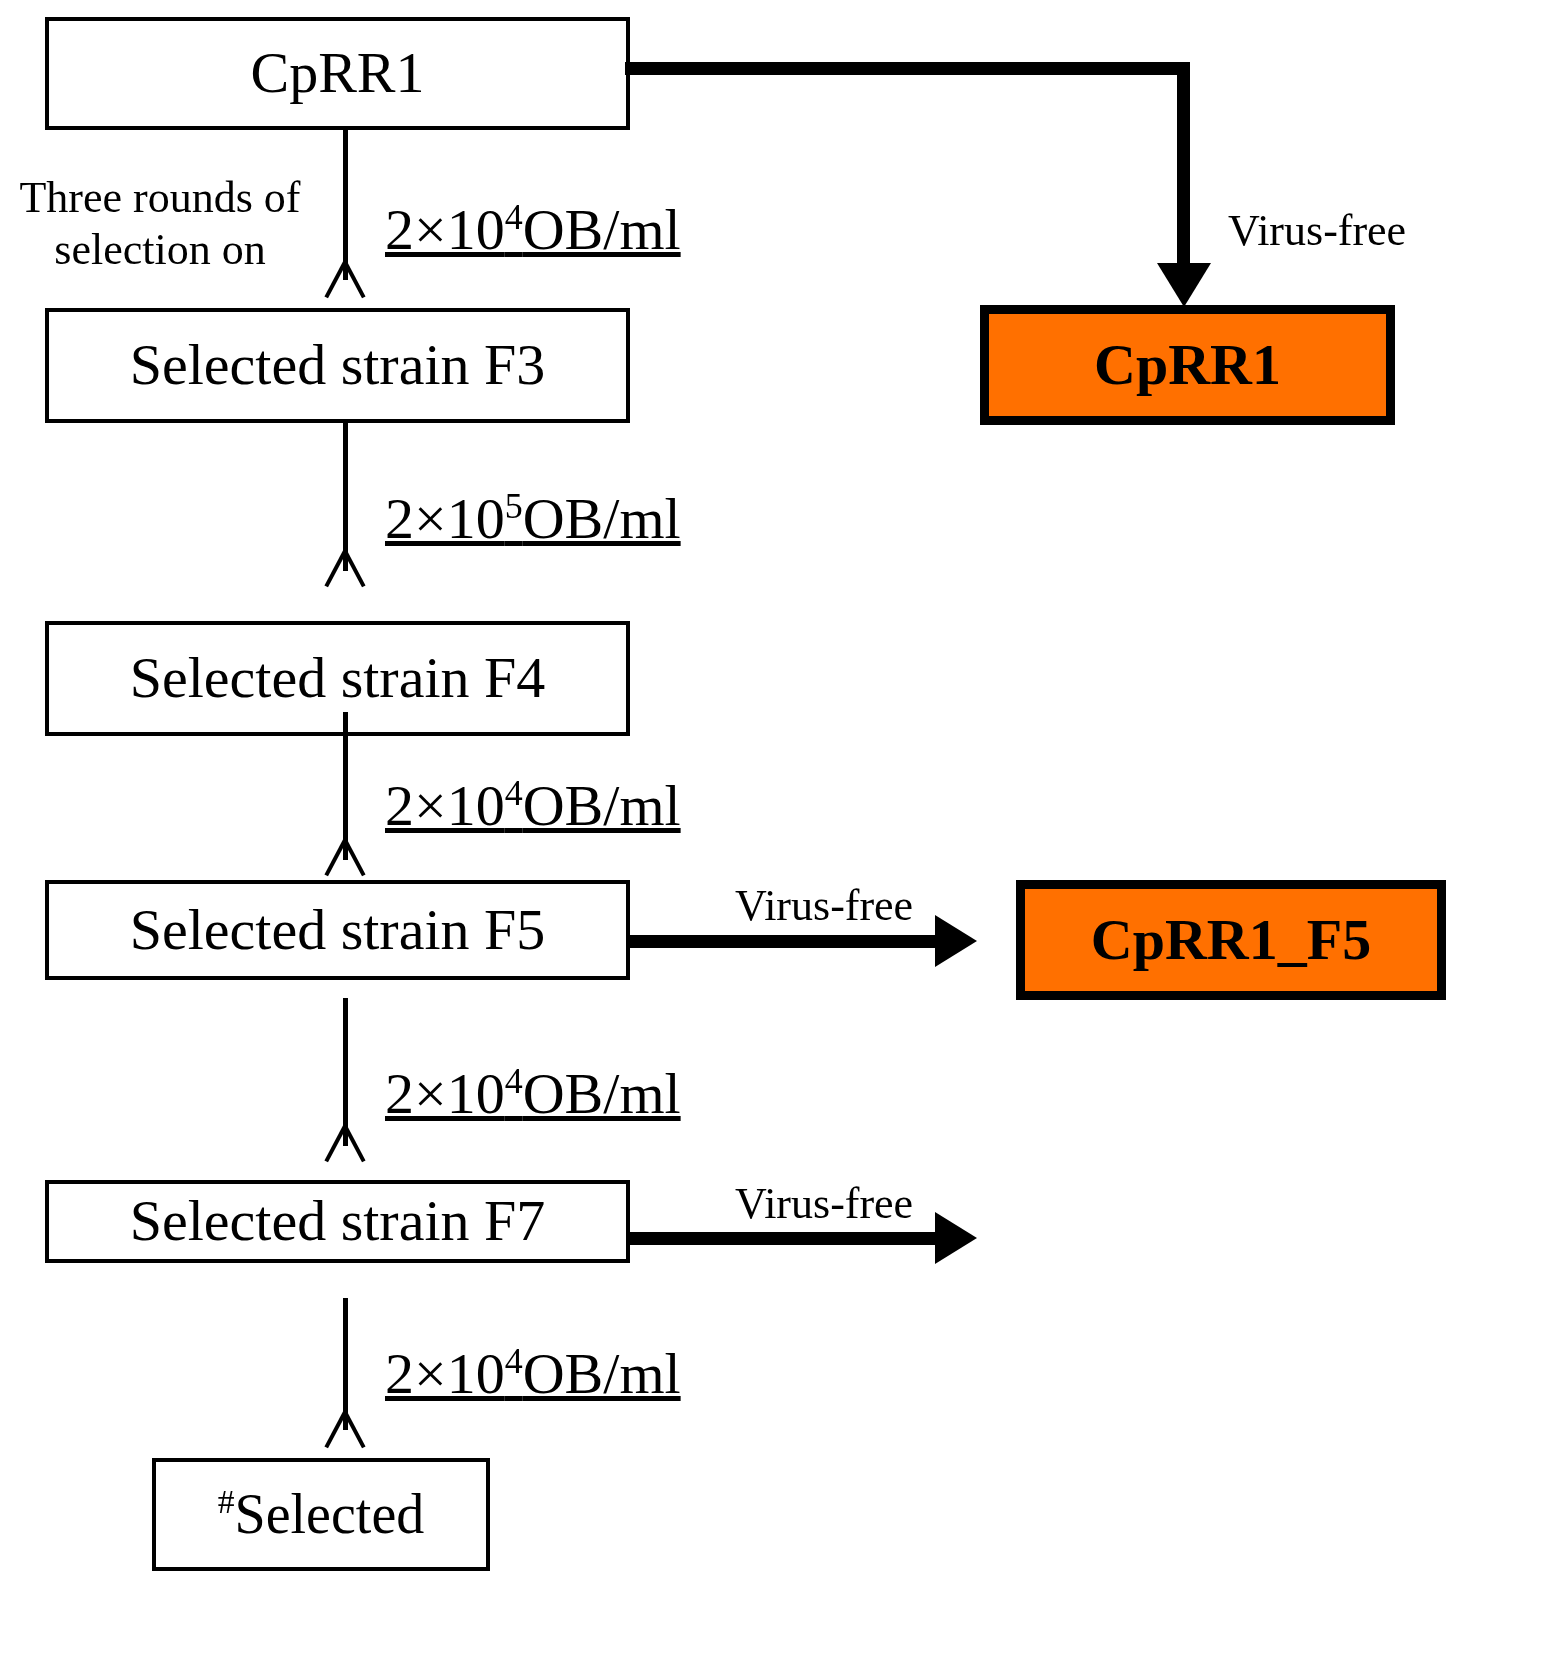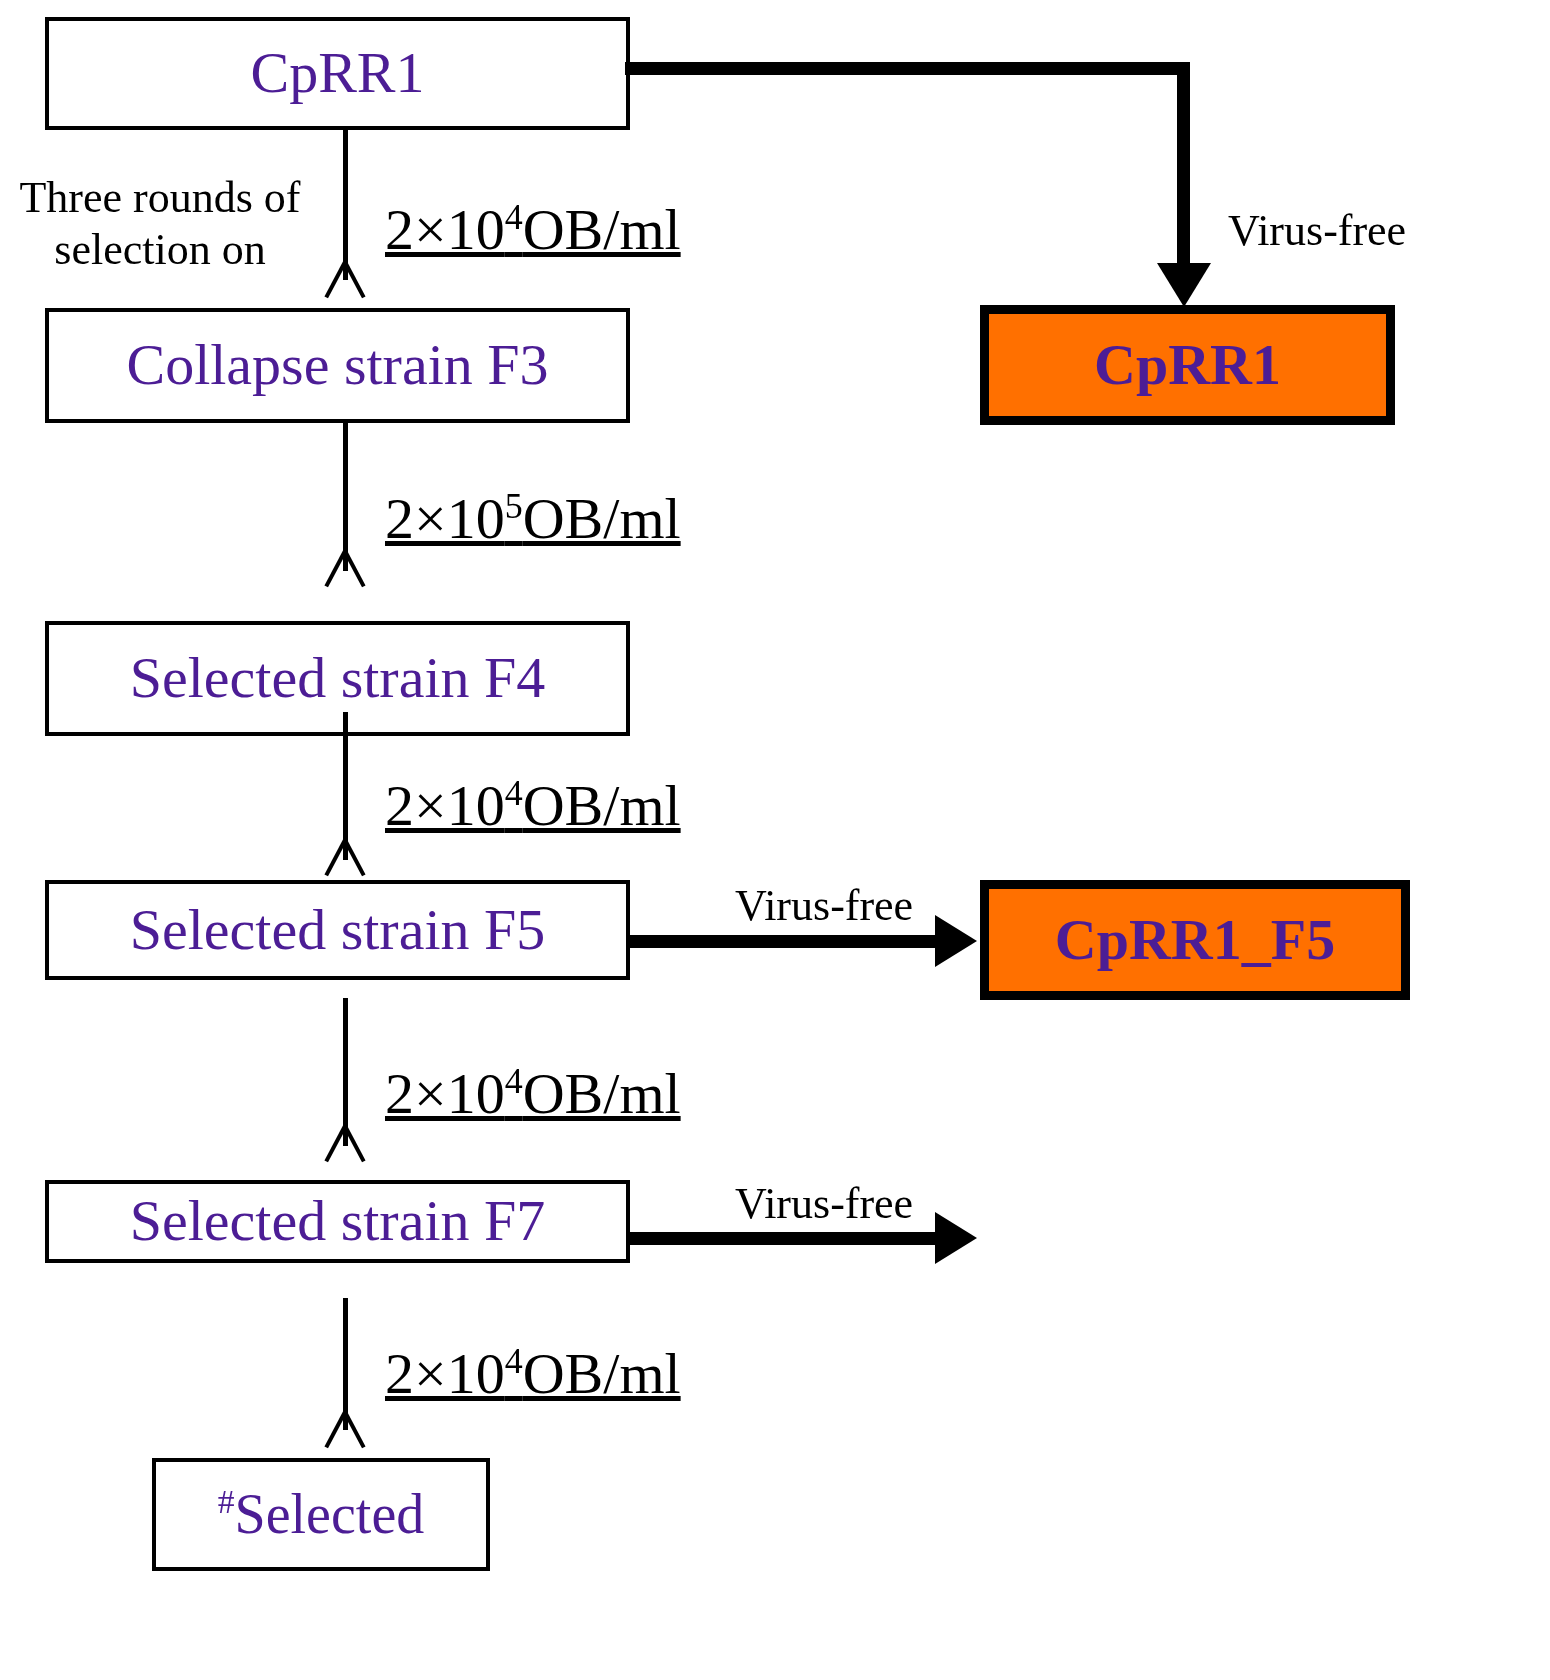--- a/index.html
+++ b/index.html
@@ -16,21 +16,21 @@
     font-family: "Liberation Serif", "DejaVu Serif", serif;
     overflow: hidden;
   }
   .node {
     position: absolute;
     box-sizing: border-box;
     display: flex;
     align-items: center;
     justify-content: center;
     text-align: center;
-    color: #4c1d95;
+    color: #000000;
     line-height: 1.05;
     white-space: nowrap;
   }
   
   .box-plain {
     background: #ffffff;
     border: 4px solid #000000;
     font-size: 58px;
     font-weight: 400;
   }
@@ -123,21 +123,21 @@
 </head>
 <body>
 
 <div id="canvas">
 
   <div class="node box-plain" style="left:45px; top:17px; width:585px; height:113px;">
     <span>CpRR1</span>
   </div>
 
   <div class="node box-plain" style="left:45px; top:308px; width:585px; height:115px;">
-    <span>Collapse strain F3</span>
+    <span>Selected strain F3</span>
   </div>
 
   <div class="node box-plain" style="left:45px; top:597px; width:585px; height:115px;margin-top:24px;">
     <span>Selected strain F4</span>
   </div>
 
   <div class="node box-plain" style="left:45px; top:880px; width:585px; height:100px;">
     <span>Selected strain F5</span>
   </div>
 
@@ -146,21 +146,21 @@
   </div>
 
   <div class="node box-plain small" style="left:152px; top:1458px; width:338px; height:113px;">
     <span><span class="hash">#</span><span>Selected</span></span>
   </div>
 
   <div class="node box-orange" style="left:980px; top:305px; width:415px; height:120px;">
     <span>CpRR1</span>
   </div>
 
-  <div class="node box-orange" style="left:980px; top:880px; width:430px; height:120px;">
+  <div class="node box-orange" style="left:1016px; top:880px; width:430px; height:120px;">
     <span>CpRR1_F5</span>
   </div>
 
 
   <div class="hline" style="left:625px; top:62px; width:565px; height:13px;"></div>
   <div class="vline" style="left:1177px; top:62px; width:13px; height:215px;"></div>
   <div class="tri-down" style="left:1157px; top:263px;"></div>
 
   <div class="vline" style="left:343px; top:130px; width:5px; height:150px;"></div>
   <div class="arrow-down-thin" style="left:328px; top:262px;"></div>

